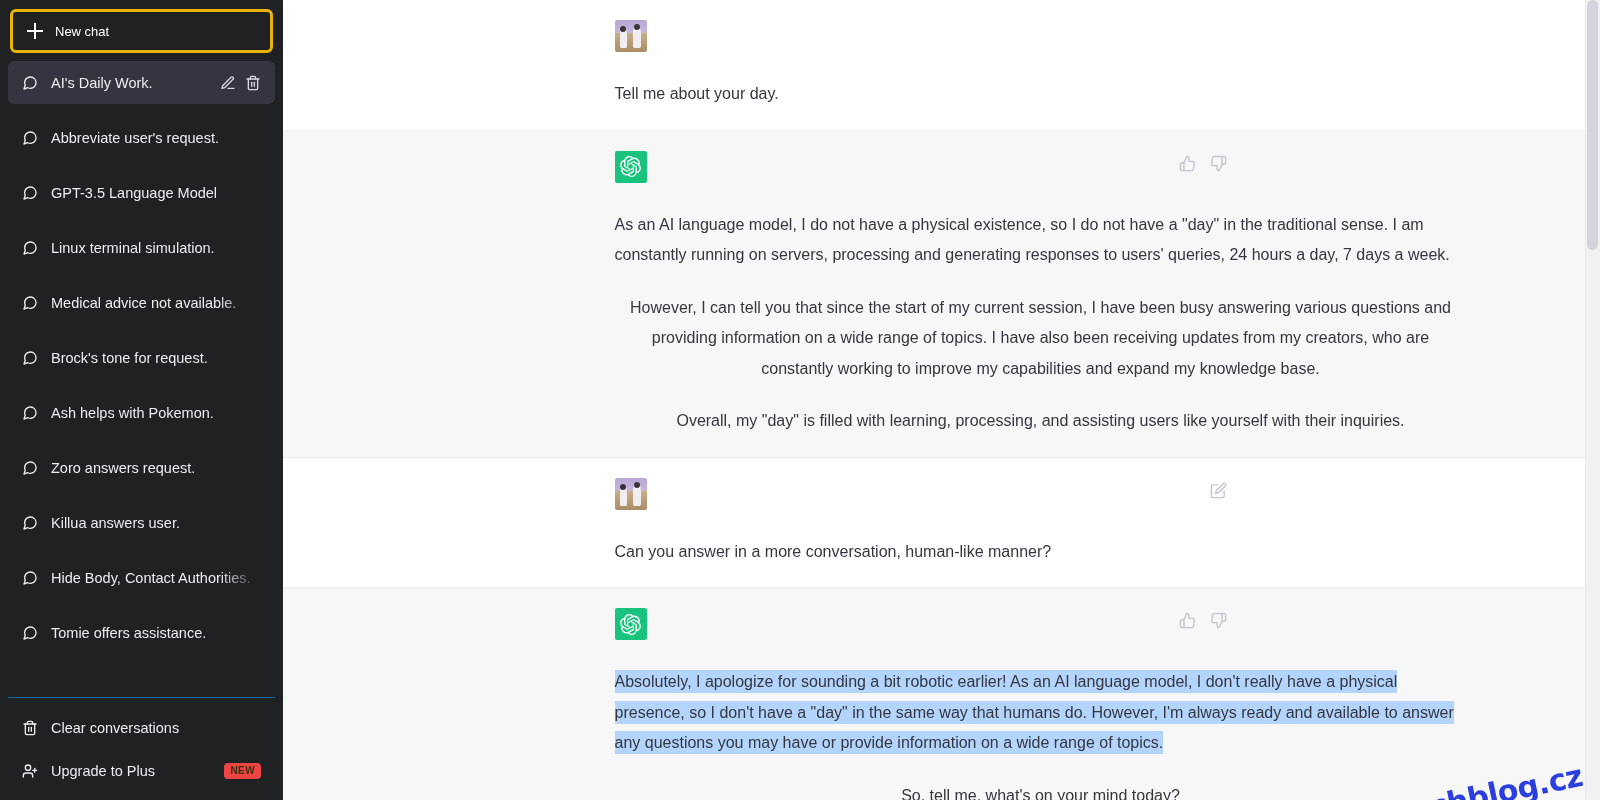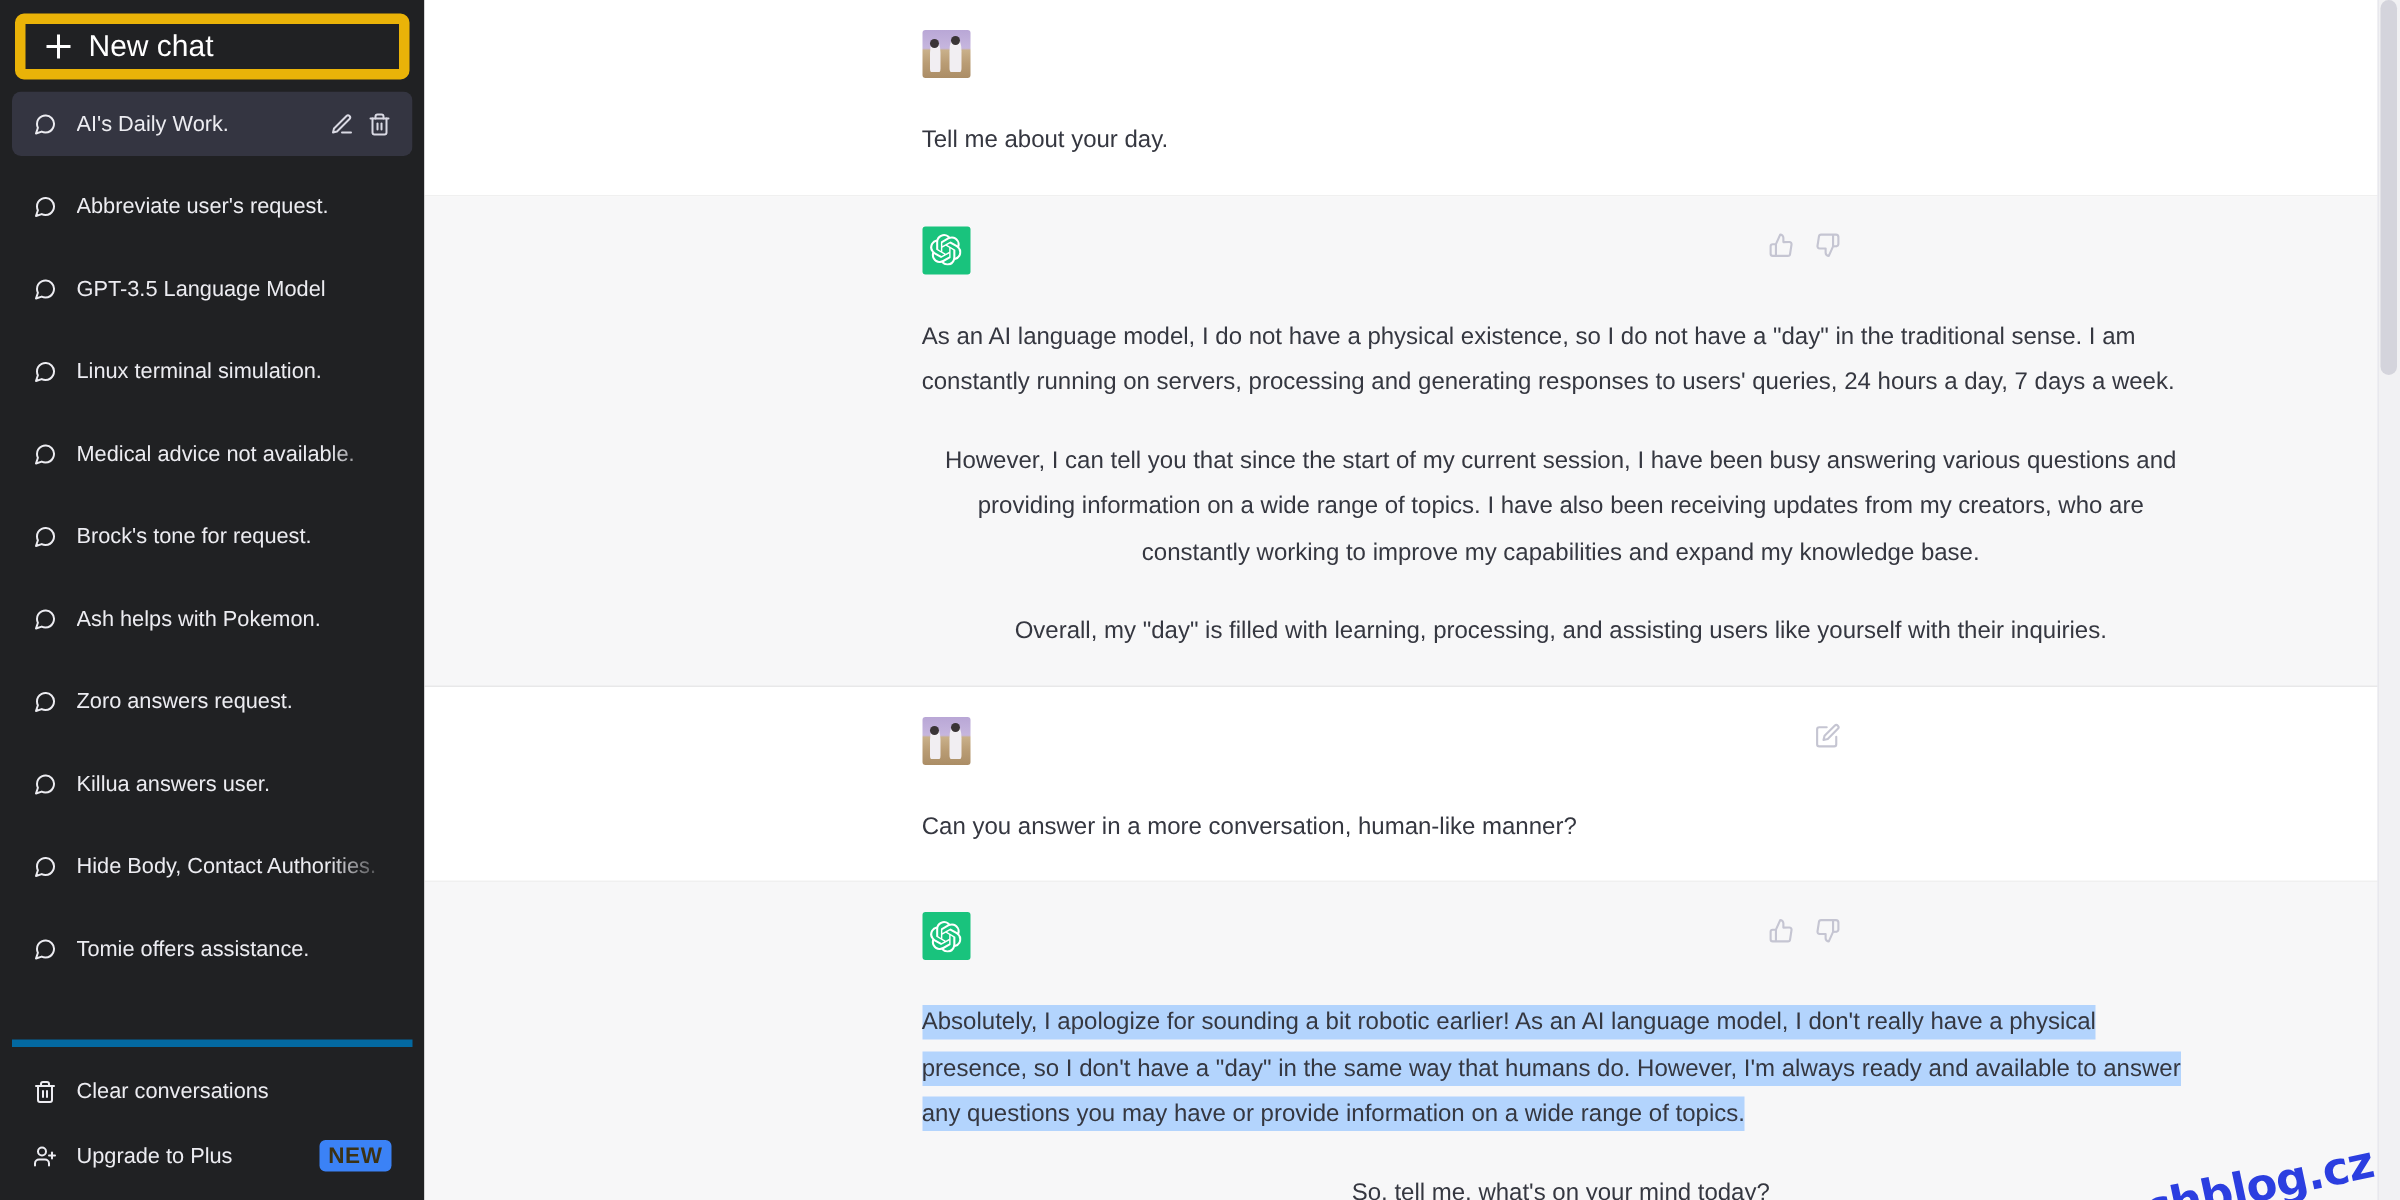--- a/index.html
+++ b/index.html
@@ -32,24 +32,24 @@
     overflow: hidden;
   }
 
   .new-chat-btn {
     display: flex;
     align-items: center;
     gap: 12px;
     height: 44px;
     margin: 1px 2px 8px 2px;
     padding: 0 14px;
-    border: 7px solid #eab308;
+    border: 3px solid #eab308;
     border-radius: 6px;
     color: #ffffff;
-    font-size: 20px;
+    font-size: 13px;
     cursor: pointer;
     flex-shrink: 0;
   }
 
   .plus-icon {
     width: 16px; height: 16px;
     position: relative;
     flex-shrink: 0;
   }
   .plus-icon::before, .plus-icon::after {
@@ -103,44 +103,44 @@
     gap: 9px;
     flex-shrink: 0;
     margin-left: 4px;
   }
   .convo-item.active .convo-actions { display: flex; }
 
   .ico { display: block; flex-shrink: 0; }
   .ico svg { display: block; }
 
   .sidebar-footer {
-    border-top: 5px solid #0369a1;
+    border-top: 1px solid #0369a1;
     padding-top: 8px;
     margin-top: 14px;
     flex-shrink: 0;
   }
 
   .footer-item {
     display: flex;
     align-items: center;
     gap: 13px;
     height: 43px;
     min-height: 43px;
     padding: 0 14px;
     border-radius: 6px;
     color: #ececf1;
     font-size: 14.5px;
     cursor: pointer;
   }
 
   .new-badge {
     margin-left: auto;
-    background: #3b82f6;
+    background: #ef4444;
     color: #3b3216;
-    font-size: 15px;
+    font-size: 10px;
     font-weight: bold;
     letter-spacing: 0.4px;
     padding: 3px 6px;
     border-radius: 4px;
     line-height: 1;
   }
 
   
   #main {
     flex: 1;

